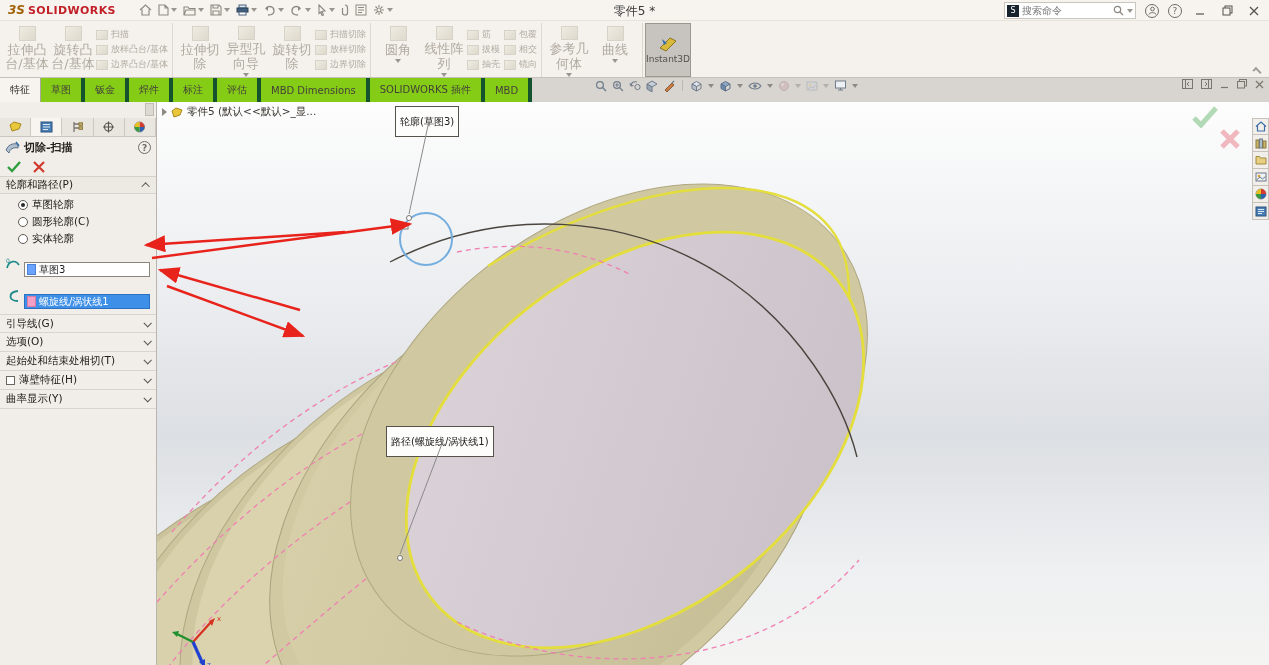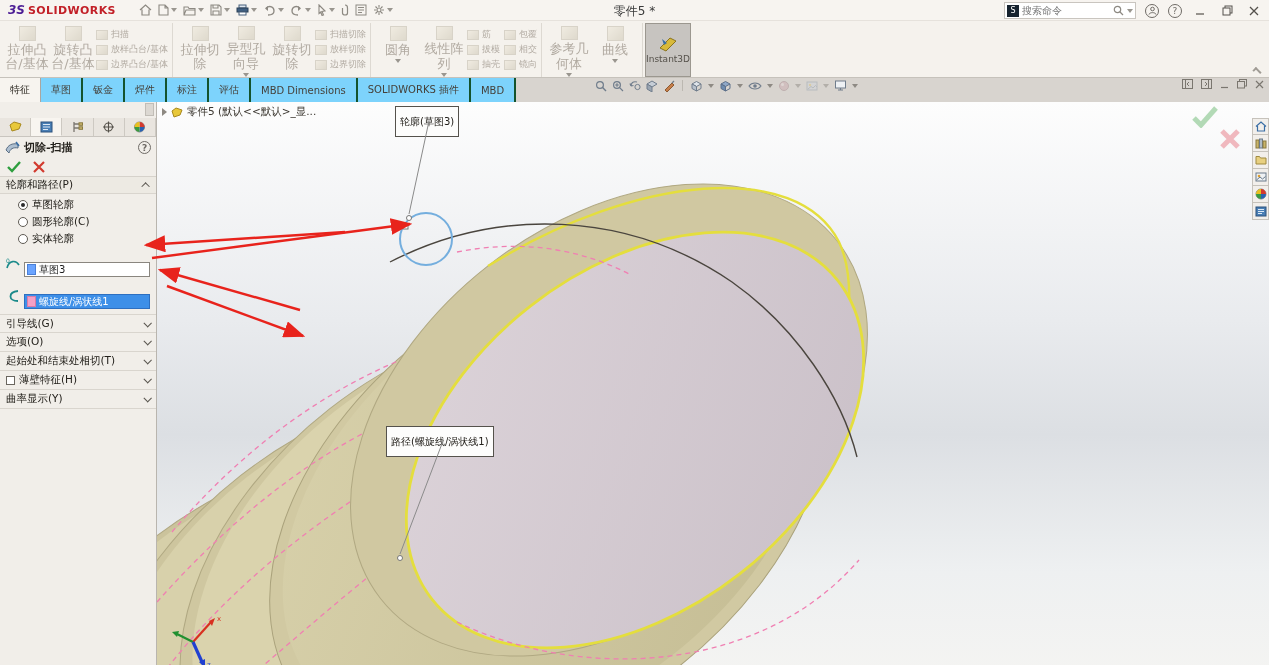--- a/index.html
+++ b/index.html
@@ -3,21 +3,21 @@
 <meta charset="utf-8">
 <style>
   * { margin:0; padding:0; box-sizing:border-box; }
   html,body { width:1269px; height:665px; overflow:hidden; }
   body { font-family:"DejaVu Sans","Liberation Sans",sans-serif; font-size:11px; color:#333; background:#fff; }
   .app { position:relative; width:1269px; height:665px; background:#fff; overflow:hidden; }
 
   
   .titlebar { height:21px; background:#f7f4f0; border-bottom:1px solid #e6e2dc; display:flex; align-items:center; position:relative; }
   .logo { display:flex; align-items:center; margin-left:8px; gap:3px; }
-  .logo-mark { color:#4c1d95; font-weight:bold; font-style:italic; font-size:12px; }
+  .logo-mark { color:#a16207; font-weight:bold; font-style:italic; font-size:12px; }
   .logo-text { color:#c22028; font-weight:bold; font-size:11px; letter-spacing:.4px; }
   .logo-arrow { width:0;height:0;border-top:4px solid transparent;border-bottom:4px solid transparent;border-left:5px solid #8a8populate68f; border-left-color:#8a868f; margin-left:4px; }
   .qat { display:flex; align-items:center; margin-left:14px; gap:2px; }
   .qbtn { display:flex; align-items:center; padding:1px 2px; gap:2px; }
   .qbtn svg { display:block; }
   .caret { width:0;height:0;border-left:3px solid transparent;border-right:3px solid transparent;border-top:4px solid #9a968f; }
   .doc-title { position:absolute; left:50%; top:3px; transform:translateX(-50%); font-size:12px; color:#3a3a3a; }
   .tb-right { position:absolute; right:6px; top:2px; display:flex; align-items:center; gap:9px; }
   .searchbox { width:132px; height:17px; border:1px solid #c9c5bf; background:#fff; display:flex; align-items:center; padding:0 2px; gap:3px; }
   .sw-chip { width:12px; height:12px; background:#16222e; color:#fff; font-size:8px; display:flex; align-items:center; justify-content:center; }
@@ -32,21 +32,21 @@
   .rbig .lbl { width:44px; word-break:break-all; }
   .ricon { width:17px; height:15px; background:linear-gradient(135deg,#ece6d6,#c9c2ae); border:1px solid #bdb6a4; opacity:.5; margin-bottom:2px; }
   .rsmallcol { display:flex; flex-direction:column; justify-content:flex-start; padding-top:4px; }
   .rsmall { display:flex; align-items:center; height:15px; color:#b1aaa1; font-size:9px; white-space:nowrap; }
   .ricon-s { width:12px; height:10px; background:linear-gradient(135deg,#ece6d6,#c9c2ae); border:1px solid #bdb6a4; opacity:.5; margin-right:3px; flex:none; }
   .instant3d { width:46px; margin:0 2px; background:#c7c4c0; border:1px solid #9b978f; display:flex; flex-direction:column; align-items:center; justify-content:center; gap:2px; font-size:9px; color:#55514a; }
   .ribbon-collapse { position:absolute; right:8px; bottom:3px; width:8px; height:5px; border-left:2px solid #a09c95; border-top:2px solid #a09c95; transform:rotate(45deg); }
 
   
   .tabrow { height:25px; background:#d8d4cf; border-top:1px solid #c6c2bb; display:flex; align-items:stretch; position:relative; }
-  .tab { padding:0 10px; font-size:10px; color:#45413a; background:#7dd3fc; border-right:2px solid #14532d; display:flex; align-items:center; }
+  .tab { padding:0 10px; font-size:10px; color:#45413a; background:#84cc16; border-right:4px solid #14532d; display:flex; align-items:center; }
   .tab.active { background:#f7f4ef; color:#2a261f; border-right:1px solid #aaa6a0; }
   .hud { position:absolute; left:595px; top:0; height:15px; display:flex; align-items:center; gap:5px; }
   .hud .caret { border-top-color:#8e8a84; }
   .hud-icn { display:flex; align-items:center; }
   .hud-sep { width:1px; height:11px; background:#bcb8b1; margin:0 2px; }
   .pane-ctrls { position:absolute; right:5px; top:0; height:15px; display:flex; align-items:center; gap:8px; }
 
   
   .main { position:relative; display:flex; height:573px; }
   .overlay-svg { position:absolute; inset:0; width:1269px; height:573px; pointer-events:none; z-index:30; }

